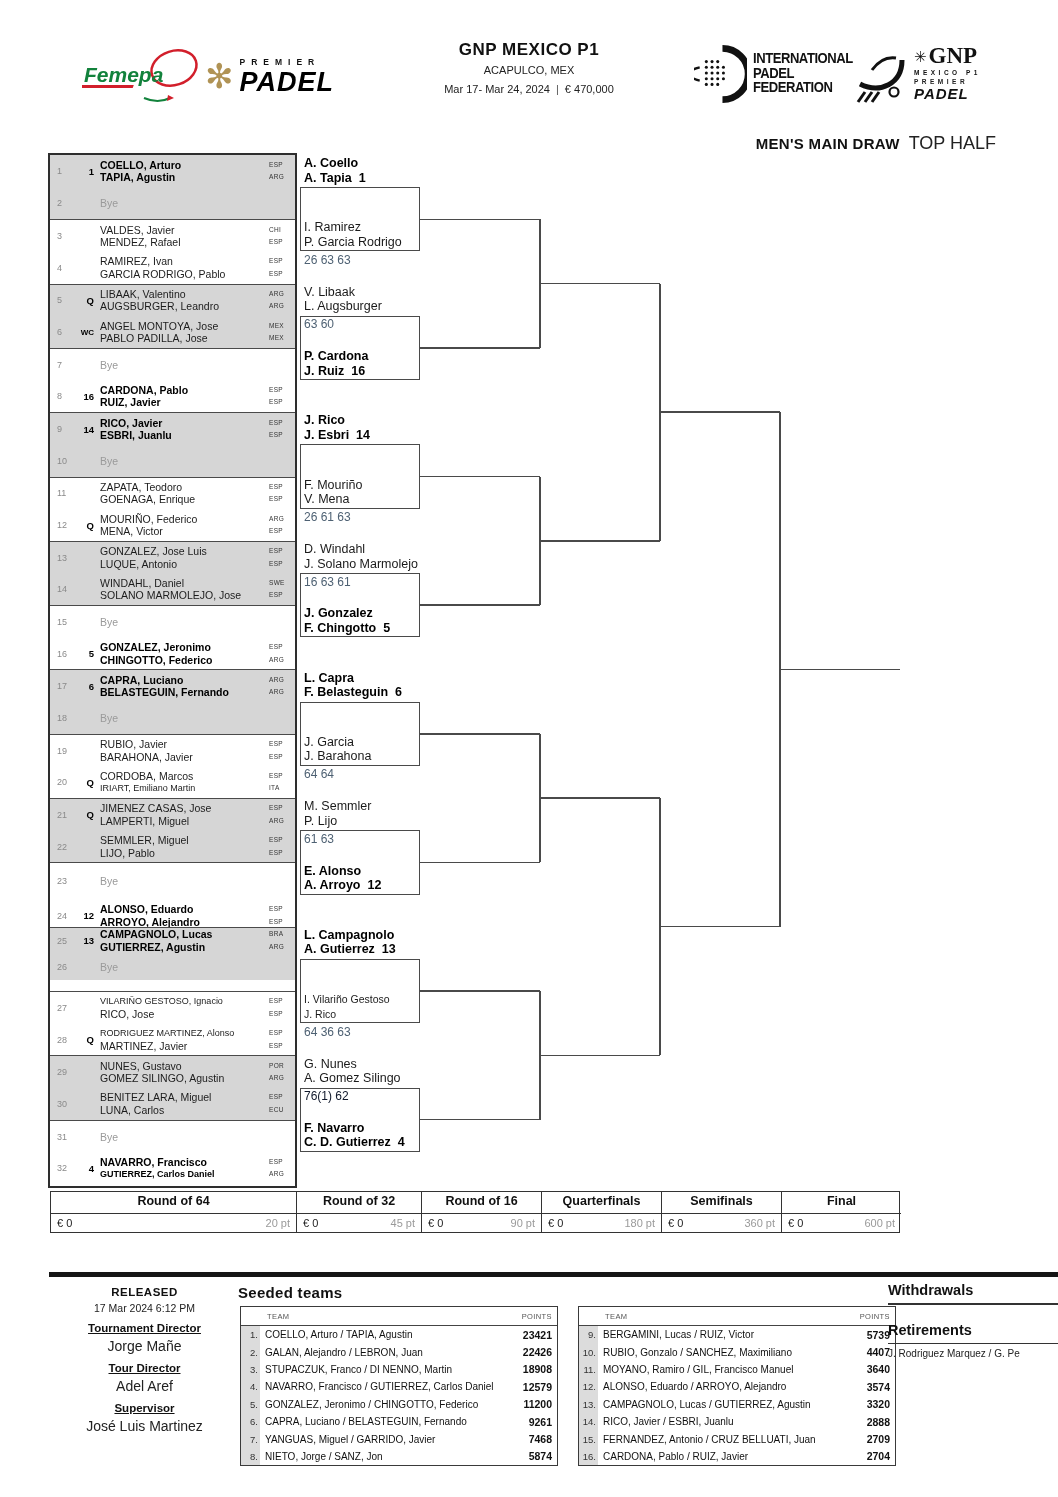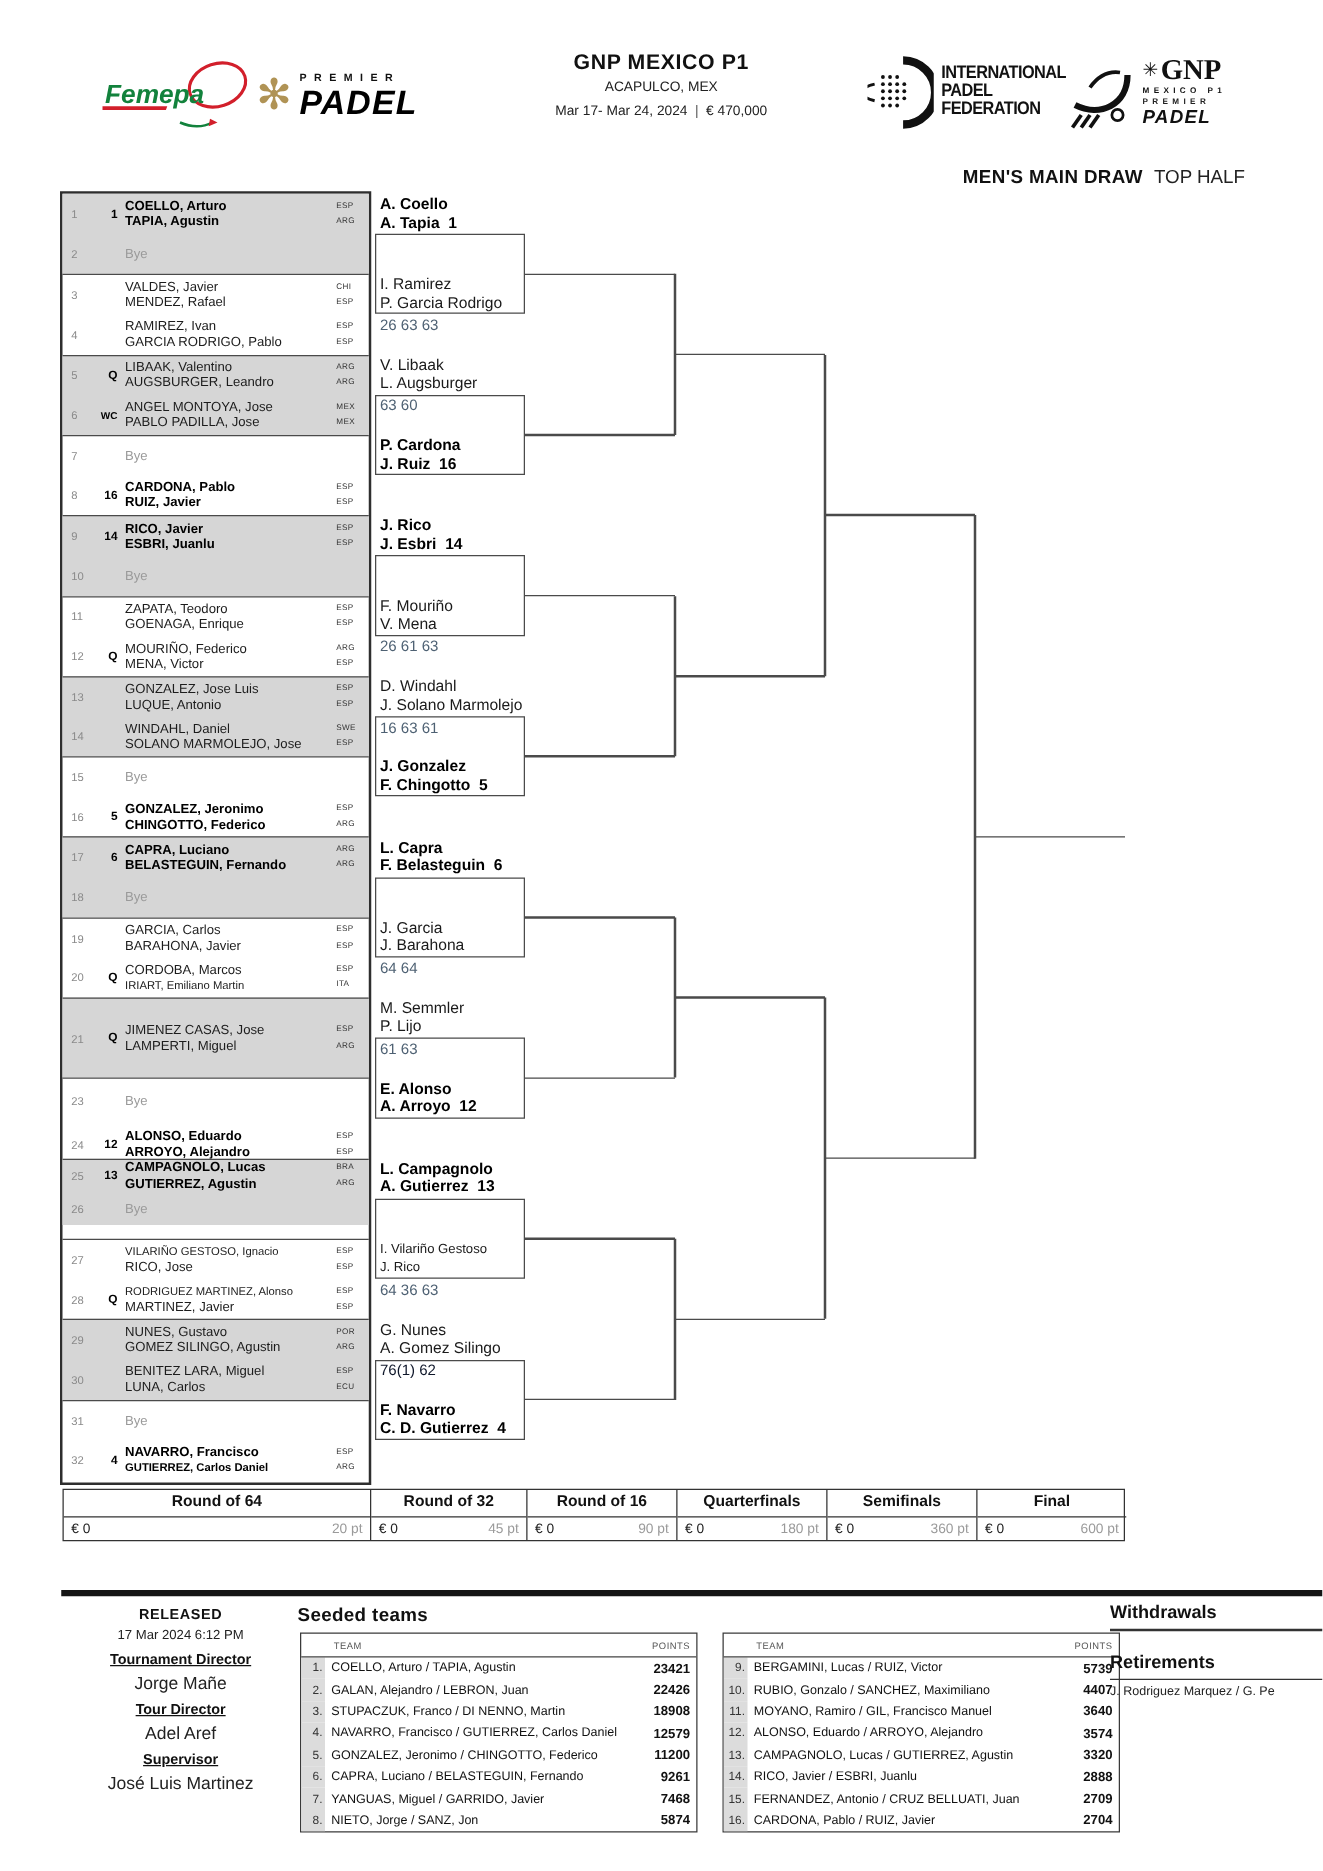--- a/index.html
+++ b/index.html
@@ -25,21 +25,21 @@
   .gnp{left:852px;top:38px;width:160px;height:70px;display:flex;align-items:center;}
   .gnp-txt{margin-left:4px;display:flex;flex-direction:column;align-items:flex-start;}
   .gnp-top{display:flex;align-items:center;}
   .gnp-star{font-size:15px;line-height:15px;margin-right:2px;}
   .gnp-name{font-family:"Liberation Serif","DejaVu Serif",serif;font-size:23px;font-weight:700;line-height:22px;}
   .gnp-s1{font-size:6.5px;font-weight:700;letter-spacing:3.5px;margin-top:2px;}
   .gnp-s2{font-size:6.5px;font-weight:700;letter-spacing:3.5px;margin-top:2px;color:#222;}
   .gnp-s3{font-size:15px;font-weight:700;font-style:italic;letter-spacing:1px;line-height:15px;margin-top:1px;}
   .draw-title{right:62px;top:133px;text-align:right;white-space:nowrap;}
   .dt-main{font-size:15px;font-weight:700;letter-spacing:.3px;}
-  .dt-half{font-size:15px;margin-left:9px;color:#222;}
+  .dt-half{font-size:18px;margin-left:9px;color:#222;}
 
   
   #bracket .bline{position:absolute;background:#4a4a4a;}
   .entry-outline{position:absolute;left:48px;top:153px;width:249px;height:1035px;
                  border:2px solid #2e2e2e;box-sizing:border-box;}
   .pair{position:absolute;left:50px;width:245px;box-sizing:border-box;display:flex;flex-direction:column;}
   .pair.shade{background:#d6d6d6;}
   .pair.psep{border-top:1px solid #4a4a4a;}
   .erow{flex:1;display:flex;}
   .pos{width:15px;padding-left:7px;text-align:left;font-size:9px;color:#8a8a8a;align-self:center;}
@@ -389,21 +389,21 @@
         <div class="enames">
           <div class="bye">Bye</div>
         </div>
       </div>
     </div>
     <div class="pair psep" style="top: 733.808px; height: 64.312px;">
       <div class="erow">
         <span class="pos">19</span>
         <span class="marker"></span>
         <div class="enames">
-          <div class="nm">GARCIA, Carlos</div>
+          <div class="nm">RUBIO, Javier</div>
           <div class="nm">BARAHONA, Javier</div>
         </div>
         <div class="eccs">
           <div class="cc">ESP</div>
           <div class="cc">ESP</div>
         </div>
       </div>
       <div class="erow">
         <span class="pos">20</span>
         <span class="marker">Q</span>
@@ -421,20 +421,32 @@
       <div class="erow">
         <span class="pos">21</span>
         <span class="marker">Q</span>
         <div class="enames">
           <div class="nm">JIMENEZ CASAS, Jose</div>
           <div class="nm">LAMPERTI, Miguel</div>
         </div>
         <div class="eccs">
           <div class="cc">ESP</div>
           <div class="cc">ARG</div>
+        </div>
+      </div>
+      <div class="erow">
+        <span class="pos">22</span>
+        <span class="marker"></span>
+        <div class="enames">
+          <div class="nm">SEMMLER, Miguel</div>
+          <div class="nm">LIJO, Pablo</div>
+        </div>
+        <div class="eccs">
+          <div class="cc">ESP</div>
+          <div class="cc">ESP</div>
         </div>
       </div>
     </div>
     <div class="pair psep" style="top: 862.432px; height: 71px;">
       <div class="erow">
         <span class="pos">23</span>
         <span class="marker"></span>
         <div class="enames">
           <div class="bye">Bye</div>
         </div>

